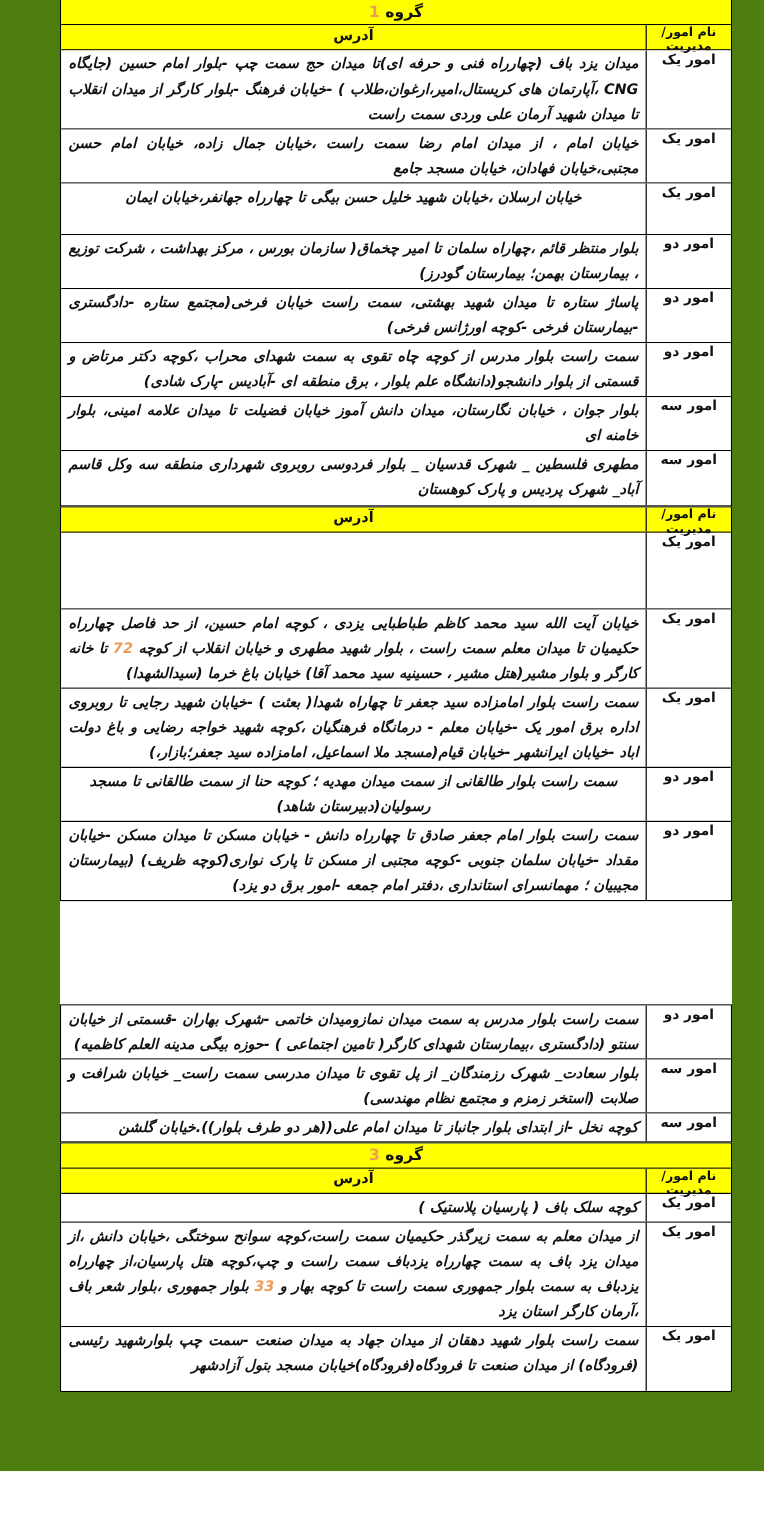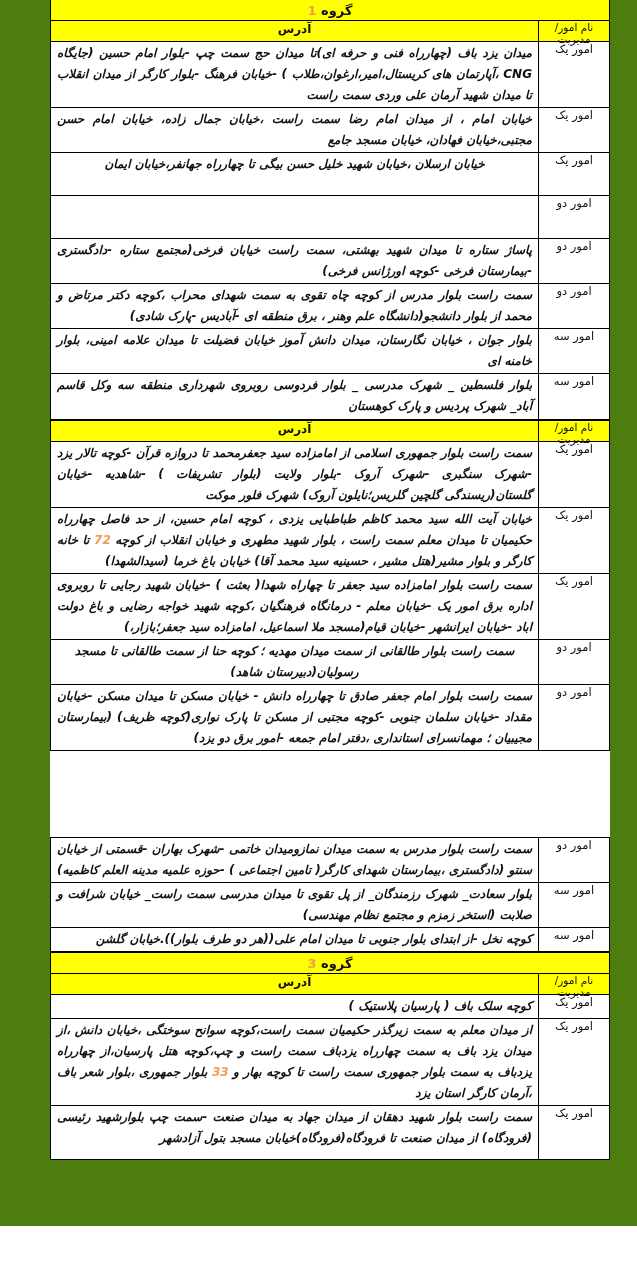--- a/index.html
+++ b/index.html
@@ -40,21 +40,21 @@
   }
   .row { border-bottom: 1px solid var(--border, #000); background: #fff; }
   .rows .row:last-child { border-bottom: none; }
   .cell { display: flex; align-items: flex-start; }
   .dept-cell {
     width: 71px;
     flex: 0 0 71px;
     border-left: 1px solid var(--border, #000);
     justify-content: center;
     text-align: center;
-    font-weight: normal;
+    font-weight: bold;
     font-size: 11.5px;
     color: #111;
   }
   .addr-cell { flex: 1 1 auto; padding: 1px 6px; }
   .addr-inner {
     width: 100%;
     font-weight: bold;
     font-size: 12px;
     line-height: 21px;
     color: #111;
@@ -108,61 +108,61 @@
             </div>
           </div>
           <div class="row center" style="min-height: 43px;">
             <div class="cell dept-cell">امور یک</div>
             <div class="cell addr-cell">
               <div class="addr-inner">خیابان ارسلان ،خیابان  شهید خلیل حسن بیگی تا چهارراه جهانفر،خیابان ایمان</div>
             </div>
           </div>
           <div class="row" style="min-height: 43px;">
             <div class="cell dept-cell">امور دو</div>
+            <div class="cell addr-cell">
+              <div class="addr-inner">بلوار منتظر قائم ،چهاراه سلمان تا امیر چخماق( سازمان بورس ، مرکز بهداشت ، شرکت توزیع ، بیمارستان بهمن؛ بیمارستان گودرز)</div>
+            </div>
           </div>
           <div class="row" style="min-height: 44px;">
             <div class="cell dept-cell">امور دو</div>
             <div class="cell addr-cell">
               <div class="addr-inner">پاساژ ستاره تا میدان شهید بهشتی، سمت راست خیابان فرخی(مجتمع ستاره -دادگستری -بیمارستان فرخی -کوچه اورژانس فرخی)</div>
             </div>
           </div>
           <div class="row" style="min-height: 43px;">
             <div class="cell dept-cell">امور دو</div>
             <div class="cell addr-cell">
-              <div class="addr-inner">سمت راست بلوار مدرس از کوچه چاه تقوی به سمت شهدای محراب ،کوچه دکتر مرتاض و محمد از بلوار دانشجو(دانشگاه علم وهنر ، برق منطقه ای -آبادیس -پارک شادی)</div>
+              <div class="addr-inner">سمت راست بلوار مدرس از کوچه چاه تقوی به سمت شهدای محراب ،کوچه دکتر مرتاض و قسمتی از بلوار دانشجو(دانشگاه علم بلوار ، برق منطقه ای -آبادیس -پارک شادی)</div>
             </div>
           </div>
           <div class="row" style="min-height: 21px;">
             <div class="cell dept-cell">امور سه</div>
             <div class="cell addr-cell">
               <div class="addr-inner">بلوار جوان ، خیابان نگارستان، میدان دانش آموز خیابان فضیلت تا میدان علامه امینی، بلوار خامنه ای</div>
             </div>
           </div>
           <div class="row" style="min-height: 45px;">
             <div class="cell dept-cell">امور سه</div>
             <div class="cell addr-cell">
-              <div class="addr-inner">بلوار فلسطین _ شهرک مدرسی _ بلوار فردوسی روبروی شهرداری منطقه سه وکل قاسم آباد_ شهرک پردیس و پارک کوهستان</div>
+              <div class="addr-inner">مطهری فلسطین _ شهرک قدسیان _ بلوار فردوسی روبروی شهرداری منطقه سه وکل قاسم آباد_ شهرک پردیس و پارک کوهستان</div>
             </div>
           </div>
         </div>
     </section>
 
     <section class="tbl">
       <div class="hdr">
         <div class="cell dept-cell hdr-dept">نام امور/مدیریت</div>
         <div class="cell addr-cell hdr-addr">
           <div class="hdr-addr-text">آدرس</div>
         </div>
       </div>
       <div class="rows">
           <div class="row" style="min-height: 64px;">
             <div class="cell dept-cell">امور یک</div>
-            <div class="cell addr-cell">
-              <div class="addr-inner">سمت راست بلوار جمهوری اسلامی از امامزاده سید جعفرمحمد تا دروازه قرآن  -کوچه تالار یزد -شهرک سنگبری -شهرک آروک -بلوار ولایت (بلوار تشریفات ) -شاهدیه  -خیابان گلستان(ریسندگی گلچین گلریس؛نایلون آروک) شهرک فلور موکت</div>
-            </div>
           </div>
           <div class="row" style="min-height: 65px;">
             <div class="cell dept-cell">امور یک</div>
             <div class="cell addr-cell">
               <div class="addr-inner"><span>خیابان آیت الله سید محمد کاظم طباطبایی یزدی ، کوچه امام حسین، از حد فاصل چهارراه حکیمیان تا میدان معلم سمت راست ، بلوار شهید مطهری و خیابان انقلاب از کوچه </span><span class="accent">72</span><span> تا خانه کارگر  و بلوار مشیر(هتل مشیر ، حسینیه سید محمد آقا) خیابان باغ خرما (سیدالشهدا)</span></div>
             </div>
           </div>
           <div class="row" style="min-height: 65px;">
             <div class="cell dept-cell">امور یک</div>
             <div class="cell addr-cell">
@@ -184,33 +184,33 @@
         </div>
     </section>
 
     <div class="page-gap"></div>
 
     <section class="tbl">
       <div class="rows">
           <div class="row" style="min-height: 45px;">
             <div class="cell dept-cell">امور دو</div>
             <div class="cell addr-cell">
-              <div class="addr-inner">سمت راست بلوار مدرس به سمت میدان نمازومیدان خاتمی -شهرک بهاران -قسمتی از خیابان سنتو  (دادگستری ،بیمارستان شهدای کارگر( تامین اجتماعی ) -حوزه علمیه مدینه العلم کاظمیه)</div>
+              <div class="addr-inner">سمت راست بلوار مدرس به سمت میدان نمازومیدان خاتمی -شهرک بهاران -قسمتی از خیابان سنتو  (دادگستری ،بیمارستان شهدای کارگر( تامین اجتماعی ) -حوزه بیگی مدینه العلم کاظمیه)</div>
             </div>
           </div>
           <div class="row" style="min-height: 45px;">
             <div class="cell dept-cell">امور سه</div>
             <div class="cell addr-cell">
               <div class="addr-inner">بلوار سعادت_ شهرک رزمندگان_ از پل تقوی تا میدان مدرسی سمت راست_ خیابان شرافت و صلابت (استخر زمزم و مجتمع نظام مهندسی)</div>
             </div>
           </div>
           <div class="row" style="min-height: 22px;">
             <div class="cell dept-cell">امور سه</div>
             <div class="cell addr-cell">
-              <div class="addr-inner">کوچه نخل -از ابتدای بلوار جنوبی تا میدان امام علی((هر دو طرف بلوار)).خیابان گلشن</div>
+              <div class="addr-inner">کوچه نخل -از ابتدای بلوار جانباز تا میدان امام علی((هر دو طرف بلوار)).خیابان گلشن</div>
             </div>
           </div>
         </div>
     </section>
 
     <section class="tbl">
       <div class="band">
         <span>گروه</span>
         <span class="accent">3</span>
       </div>

